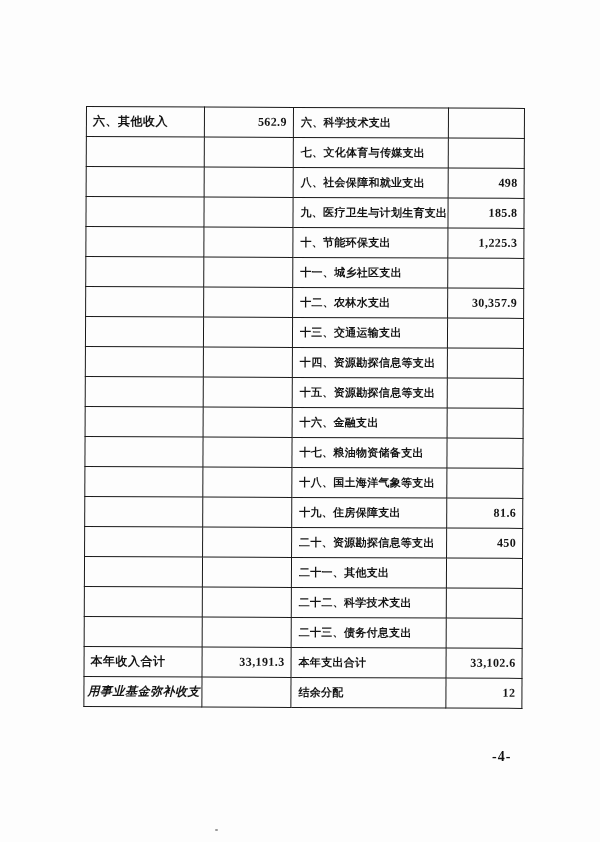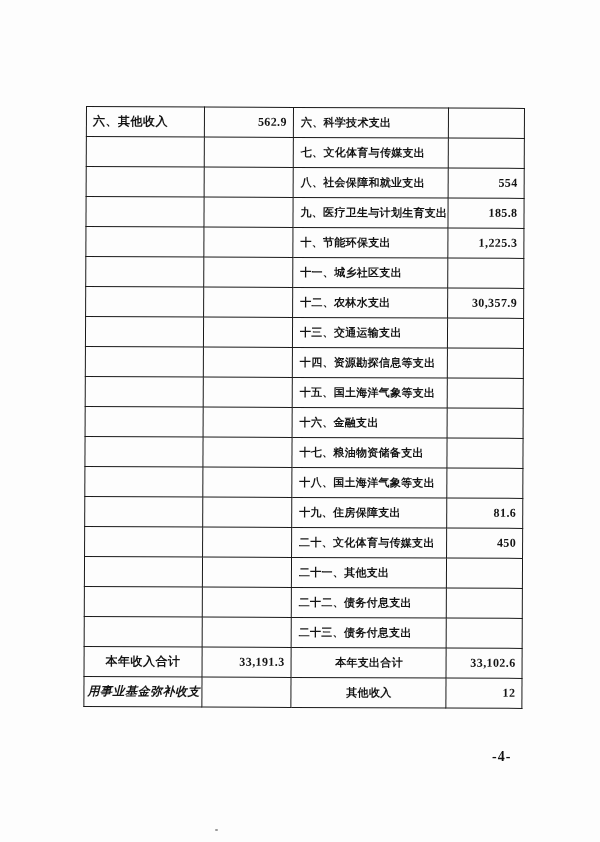--- a/index.html
+++ b/index.html
@@ -53,21 +53,20 @@
   }
   td.num {
     text-align: right;
     padding-right: 7px;
     font-family: "Liberation Serif", serif;
     font-size: 12.5px;
     font-weight: bold;
     letter-spacing: 0.4px;
   }
   td.center {
-    text-align: center;
     padding-left: 2px;
     padding-right: 2px;
     font-family: Liberation Serif, serif;
   }
   .page-number {
     position: absolute;
     top: 749px;
     left: 492px;
     font-family: "Liberation Serif", serif;
     font-weight: bold;
@@ -107,21 +106,21 @@
       <tr>
         <td class="item c1"></td>
         <td class="num c2"></td>
         <td class="item c3">七、文化体育与传媒支出</td>
         <td class="num c4"></td>
       </tr>
       <tr>
         <td class="item c1"></td>
         <td class="num c2"></td>
         <td class="item c3">八、社会保障和就业支出</td>
-        <td class="num c4">554</td>
+        <td class="num c4">498</td>
       </tr>
       <tr>
         <td class="item c1"></td>
         <td class="num c2"></td>
         <td class="item c3">九、医疗卫生与计划生育支出</td>
         <td class="num c4">185.8</td>
       </tr>
       <tr>
         <td class="item c1"></td>
         <td class="num c2"></td>
@@ -148,21 +147,21 @@
       </tr>
       <tr>
         <td class="item c1"></td>
         <td class="num c2"></td>
         <td class="item c3">十四、资源勘探信息等支出</td>
         <td class="num c4"></td>
       </tr>
       <tr>
         <td class="item c1"></td>
         <td class="num c2"></td>
-        <td class="item c3">十五、国土海洋气象等支出</td>
+        <td class="item c3">十五、资源勘探信息等支出</td>
         <td class="num c4"></td>
       </tr>
       <tr>
         <td class="item c1"></td>
         <td class="num c2"></td>
         <td class="item c3">十六、金融支出</td>
         <td class="num c4"></td>
       </tr>
       <tr>
         <td class="item c1"></td>
@@ -178,51 +177,51 @@
       </tr>
       <tr>
         <td class="item c1"></td>
         <td class="num c2"></td>
         <td class="item c3">十九、住房保障支出</td>
         <td class="num c4">81.6</td>
       </tr>
       <tr>
         <td class="item c1"></td>
         <td class="num c2"></td>
-        <td class="item c3">二十、文化体育与传媒支出</td>
+        <td class="item c3">二十、资源勘探信息等支出</td>
         <td class="num c4">450</td>
       </tr>
       <tr>
         <td class="item c1"></td>
         <td class="num c2"></td>
         <td class="item c3">二十一、其他支出</td>
         <td class="num c4"></td>
       </tr>
       <tr>
         <td class="item c1"></td>
         <td class="num c2"></td>
-        <td class="item c3">二十二、债务付息支出</td>
+        <td class="item c3">二十二、科学技术支出</td>
         <td class="num c4"></td>
       </tr>
       <tr>
         <td class="item c1"></td>
         <td class="num c2"></td>
         <td class="item c3">二十三、债务付息支出</td>
         <td class="num c4"></td>
       </tr>
       <tr>
         <td class="item c1 center">本年收入合计</td>
         <td class="num c2">33,191.3</td>
         <td class="item c3 center">本年支出合计</td>
         <td class="num c4">33,102.6</td>
       </tr>
       <tr>
         <td class="item c1" style="padding-left:3px;font-style:italic;">用事业基金弥补收支</td>
         <td class="num c2"></td>
-        <td class="item c3 center">其他收入</td>
+        <td class="item c3 center">结余分配</td>
         <td class="num c4">12</td>
       </tr>
     </tbody>
   </table>
 
   <div class="page-number">-4-</div>
 
   <div class="scan-speck"></div>
 
 </div>

